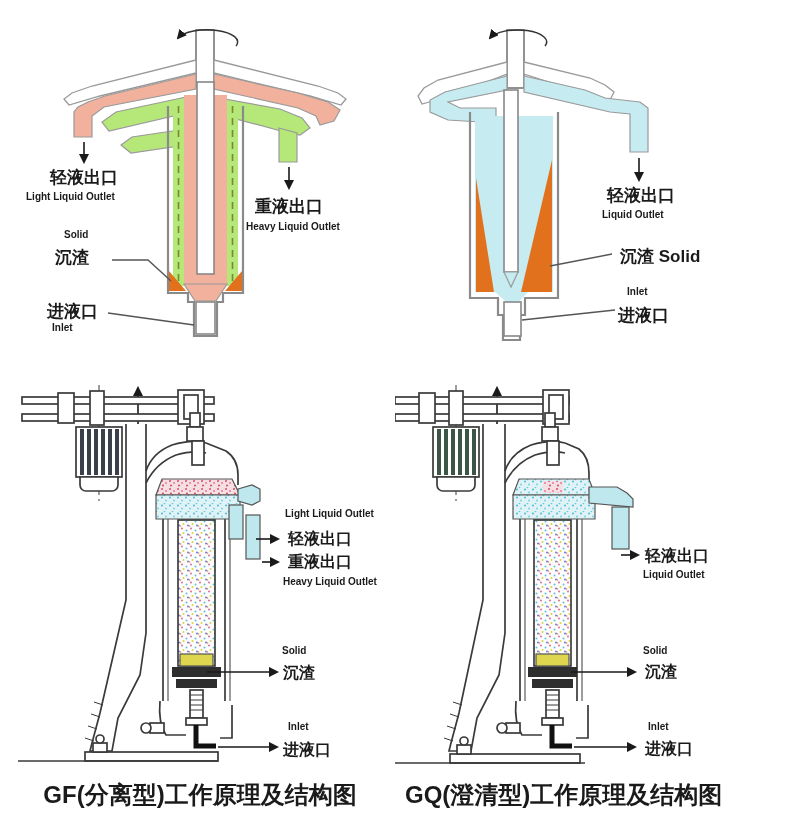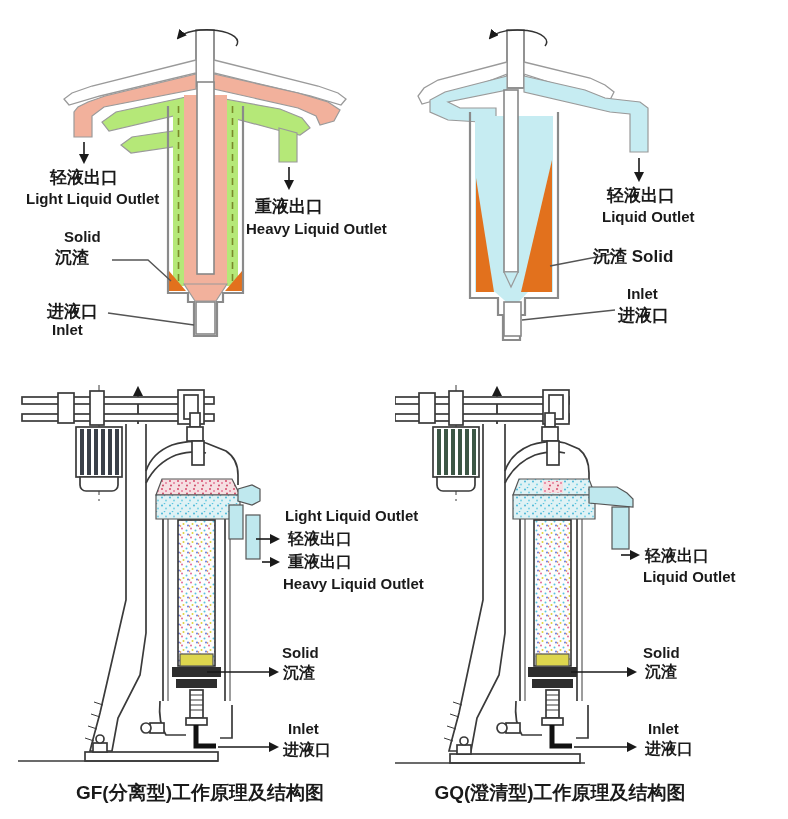--- a/index.html
+++ b/index.html
@@ -4,22 +4,22 @@
 <style>
   html,body {margin:0; padding:0;}
   body {
     width:788px; height:819px; position:relative; background:#ffffff;
     font-family:"Liberation Sans", sans-serif; color:#1a1a1a; overflow:hidden;
   }
   .panel-svg {position:absolute;}
   .lbl {position:absolute; line-height:1.12; white-space:nowrap;font-weight:bold;}
   .zh  {font-size:17px;}
   .zh2 {font-size:16px;}
-  .en  {font-size:15px;}
-  .caption {font-weight:bold; font-size:19px; text-align:center;}
+  .en  {font-size:10px;}
+  .caption {font-weight:bold; font-size:24px; text-align:center;}
   
   .part  {fill:#fff; stroke:#777; stroke-width:1.6;}
   .part2 {fill:#fff; stroke:#9a9a9a; stroke-width:1.3;}
   .ol    {stroke:#9a9a9a; stroke-width:1.2;}
   .olm   {stroke:#555; stroke-width:1.2;}
   .ol2   {stroke:#888; stroke-width:1.6;}
   .case  {fill:none; stroke:#8a8a8a; stroke-width:2.2;}
   .dash  {stroke:#7a8a2a; stroke-width:1.6; stroke-dasharray:7 5;}
   .thin  {fill:none; stroke:#333; stroke-width:1.5;}
   .arrow {stroke:#1a1a1a; stroke-width:1.6; fill:none;}
@@ -269,21 +269,21 @@
 <div class="lbl en" style="left:26px;top:191px">Light Liquid Outlet</div>
 <div class="lbl en" style="left:64px;top:229px">Solid</div>
 <div class="lbl zh" style="left:55px;top:248px">沉渣</div>
 <div class="lbl zh" style="left:255px;top:197px">重液出口</div>
 <div class="lbl en" style="left:246px;top:221px">Heavy Liquid Outlet</div>
 <div class="lbl zh" style="left:47px;top:302px">进液口</div>
 <div class="lbl en" style="left:52px;top:322px">Inlet</div>
 
 <div class="lbl zh" style="left:607px;top:186px">轻液出口</div>
 <div class="lbl en" style="left:602px;top:209px">Liquid Outlet</div>
-<div class="lbl zh" style="left:593px;top:247px">沉渣 Solid</div>
+<div class="lbl zh" style="left:620px;top:247px">沉渣 Solid</div>
 <div class="lbl en" style="left:627px;top:286px">Inlet</div>
 <div class="lbl zh" style="left:618px;top:306px">进液口</div>
 
 <div class="lbl en" style="left:285px;top:508px">Light Liquid Outlet</div>
 <div class="lbl zh2" style="left:288px;top:530px">轻液出口</div>
 <div class="lbl zh2" style="left:288px;top:553px">重液出口</div>
 <div class="lbl en" style="left:283px;top:576px">Heavy Liquid Outlet</div>
 <div class="lbl en" style="left:282px;top:645px">Solid</div>
 <div class="lbl zh2" style="left:283px;top:664px">沉渣</div>
 <div class="lbl en" style="left:288px;top:721px">Inlet</div>

